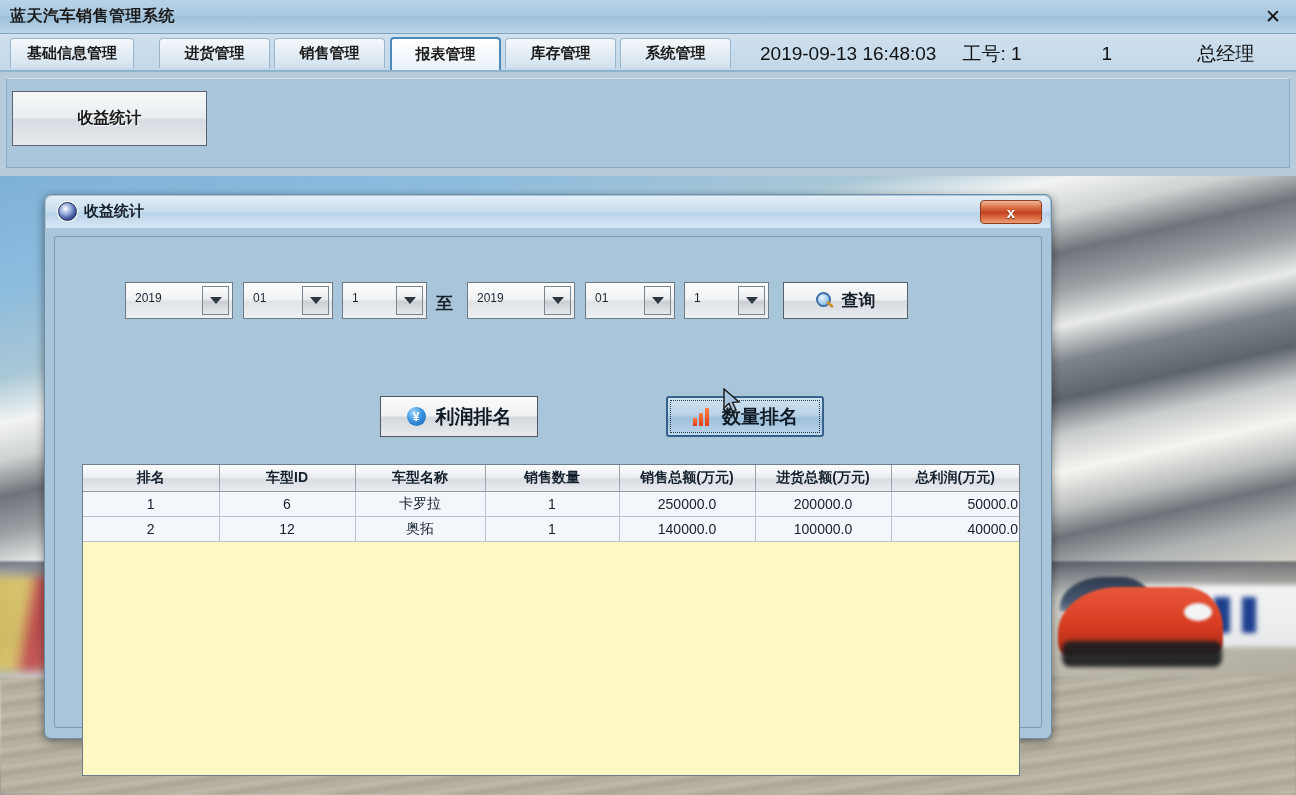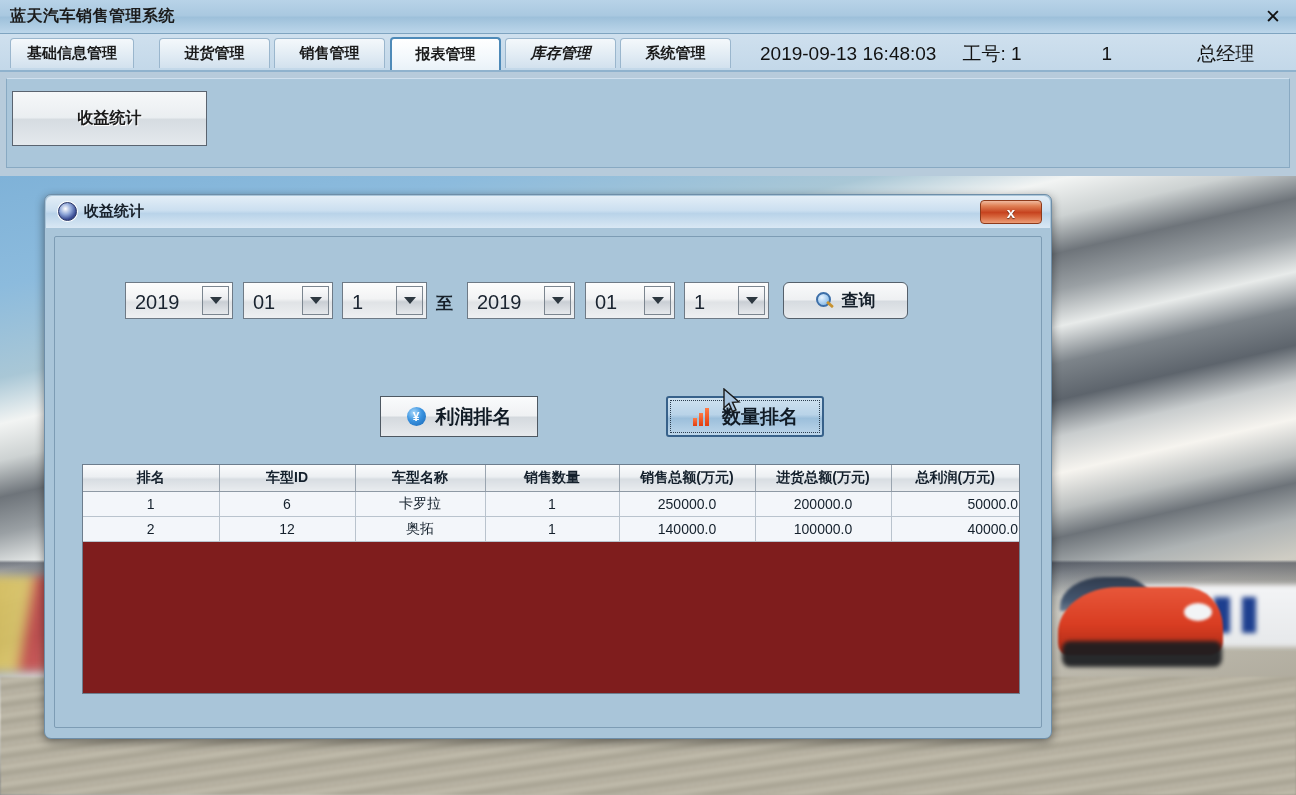--- a/index.html
+++ b/index.html
@@ -275,21 +275,21 @@
     position: absolute;
     top: 45px;
     height: 37px;
     background: linear-gradient(to bottom, #fdfdfd 0%, #f2f3f4 45%, #e0e3e6 55%, #eef0f2 100%);
     border: 1px solid #6e7a86;
     cursor: pointer;
   }
   .combo .cv {
     position: absolute;
     left: 9px; top: 8px;
-    font-size: 20px; color: #1a2430;
+    font-size: 12px; color: #1a2430;
   }
   .combo .arrowbox {
     position: absolute;
     right: 3px; top: 3px;
     width: 27px; height: 29px;
     background: linear-gradient(to bottom, #fcfcfd 0%, #e9ebee 45%, #c9ced4 55%, #e6e9ec 100%);
     border: 1px solid #7b858f;
     display: flex; align-items: center; justify-content: center;
   }
   .combo .arrowbox .chev {
@@ -385,22 +385,22 @@
     display: block;
   }
   .icon-bars i:nth-child(1) { left: 1px; height: 8px; }
   .icon-bars i:nth-child(2) { left: 7px; height: 13px; }
   .icon-bars i:nth-child(3) { left: 13px; height: 18px; }
 
   
   #table-wrap {
     position: absolute;
     left: 27px; top: 227px;
-    width: 938px; height: 230px;
-    background: #7f1d1d;
+    width: 938px; height: 312px;
+    background: #fef9c3;
     border: 1px solid #6d7d8d;
     overflow: hidden;
   }
   table {
     width: 100%;
     border-collapse: collapse;
     table-layout: fixed;
   }
   thead th {
     height: 26px;
@@ -438,21 +438,21 @@
   <div id="titlebar">
     <div class="title-text">蓝天汽车销售管理系统</div>
     <div id="win-close">✕</div>
   </div>
 
   <div id="tabstrip">
     <div class="tab" style="left:10px;width:124px;">基础信息管理</div>
     <div class="tab" style="left:159px;width:111px;">进货管理</div>
     <div class="tab" style="left:274px;width:111px;">销售管理</div>
     <div class="tab active" style="left:390px;width:111px;">报表管理</div>
-    <div class="tab" style="left:505px;width:111px;font-style:italic;">库存管理</div>
+    <div class="tab" style="left:505px;width:111px;">库存管理</div>
     <div class="tab" style="left:620px;width:111px;">系统管理</div>
   </div>
 
   <div id="header-info">
     <span class="hi-date">2019-09-13 16:48:03</span>
     <span class="hi-empno">工号: 1</span>
     <span class="hi-id">1</span>
     <span class="hi-role">总经理</span>
   </div>
 
@@ -521,21 +521,21 @@
             <span class="chev"></span>
           </span>
       </div>
       <div class="combo" style="left:629px;width:85px;">
         <span class="cv">1</span>
         <span class="arrowbox">
             <span class="chev"></span>
           </span>
       </div>
 
-      <div class="qbtn" style="left:728px;width:125px;border-radius:6px;">
+      <div class="qbtn" style="left:728px;width:125px;">
         <span class="icon-search"></span>
         <span>查询</span>
       </div>
 
       <div class="rankbtn" id="btn-profit-rank">
         <span class="icon-yen">¥</span>
         <span>利润排名</span>
       </div>
       <div class="rankbtn" id="btn-qty-rank">
         <span class="focus-ring"></span>

